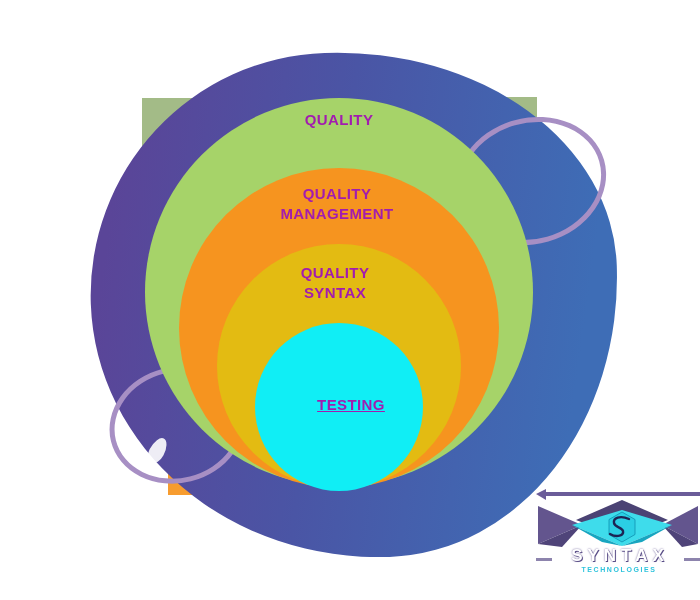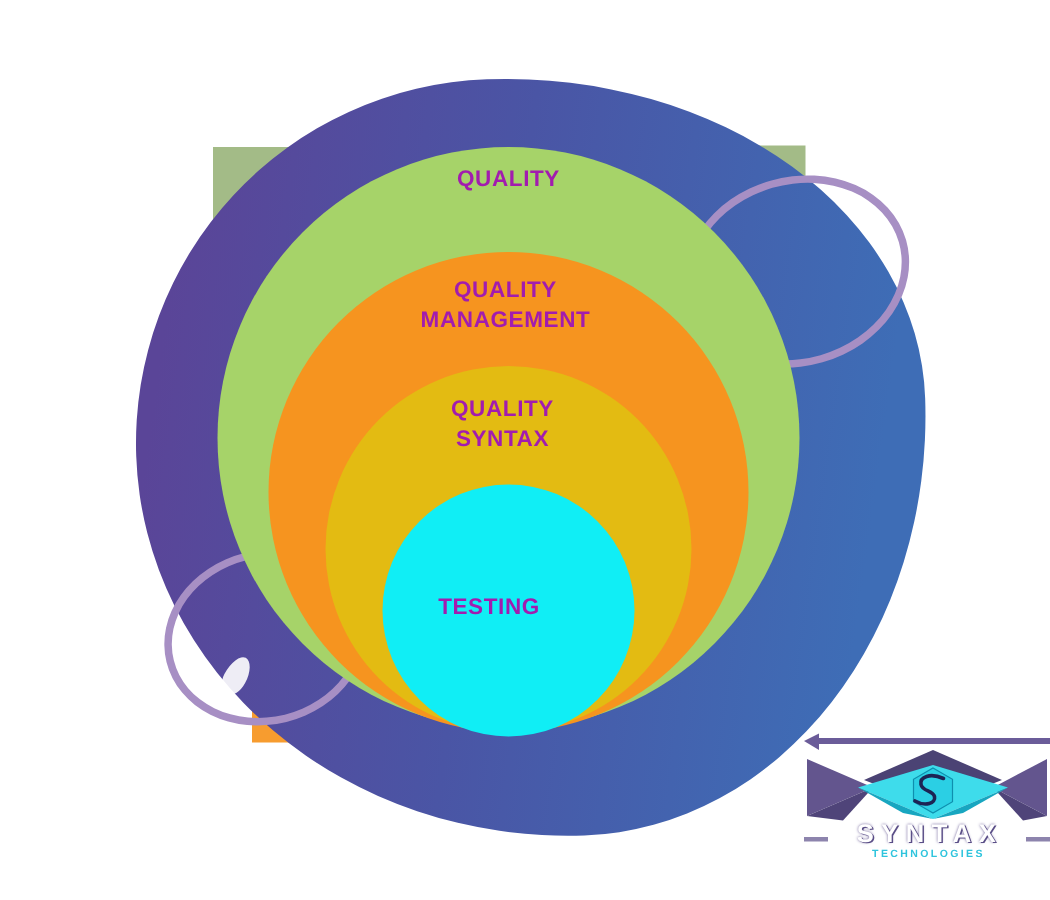--- a/index.html
+++ b/index.html
@@ -42,21 +42,21 @@
 
   
   .lbl{
     z-index:9;text-align:center;color:#a21caf;
     font-weight:700;font-size:15px;line-height:20px;letter-spacing:.4px;
   }
   .lbl span{position:static;display:block;}
   .lbl-qm{left:219px;top:110px;width:240px;}
   .lbl-qa{left:217px;top:184px;width:240px;}
   .lbl-qc{left:215px;top:263px;width:240px;}
-  .lbl-testing{left:226px;top:395px;width:200px;}
+  .lbl-testing{left:251px;top:395px;width:200px;text-decoration:underline;}
 
   
   .logo{z-index:10;left:536px;top:489px;width:164px;height:104px;}
   .logo-bar{top:3px;left:7px;width:157px;height:4px;background:#6b5c99;}
   .logo-tip{top:0;left:0;width:0;height:0;border-top:5px solid transparent;border-bottom:6px solid transparent;border-right:10px solid #6b5c99;}
   .logo-svg{top:5px;left:0;width:164px;height:58px;}
   .logo-brand{
     top:57px;left:0;width:100%;text-align:center;color:#fff;
     font-weight:800;font-size:17px;letter-spacing:5px;padding-left:4px;
     text-shadow:1px 1px 0 #5a4e87,0 0 2px #6a5d96;

